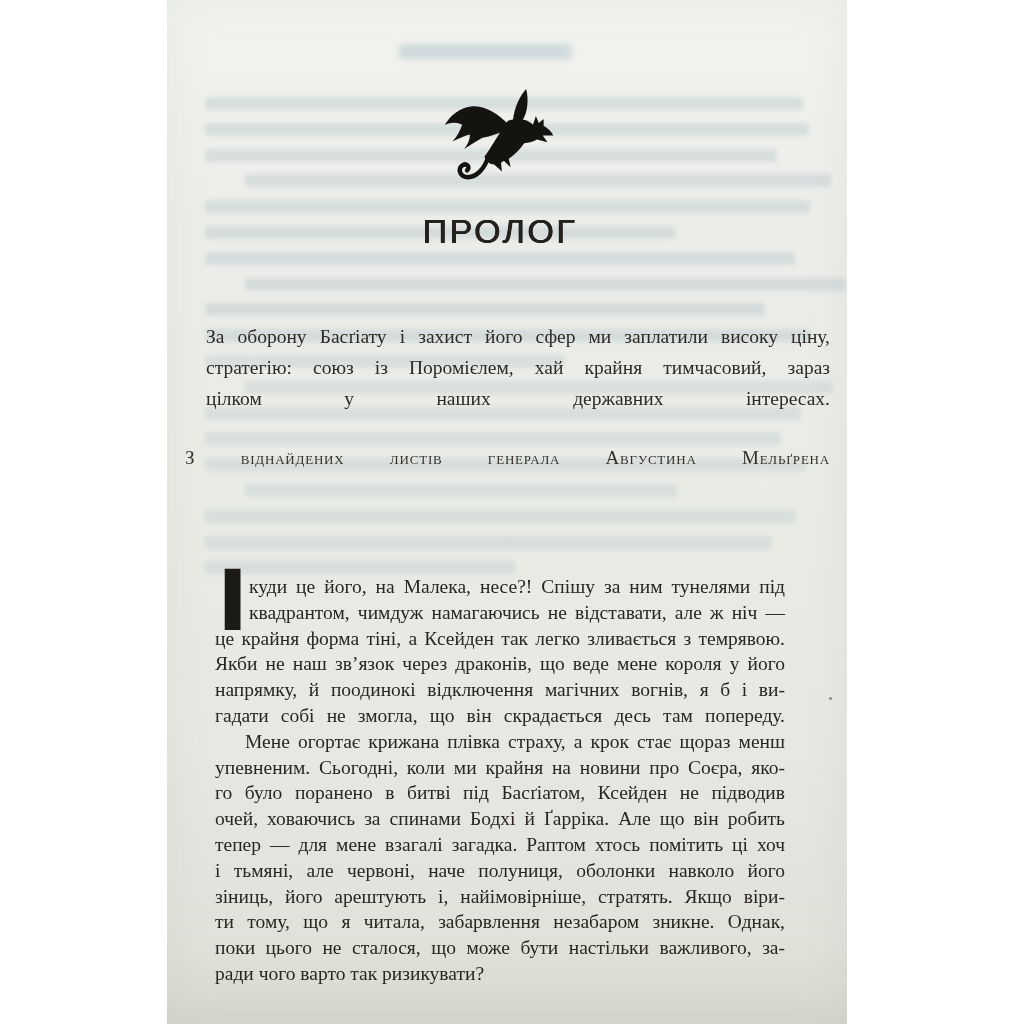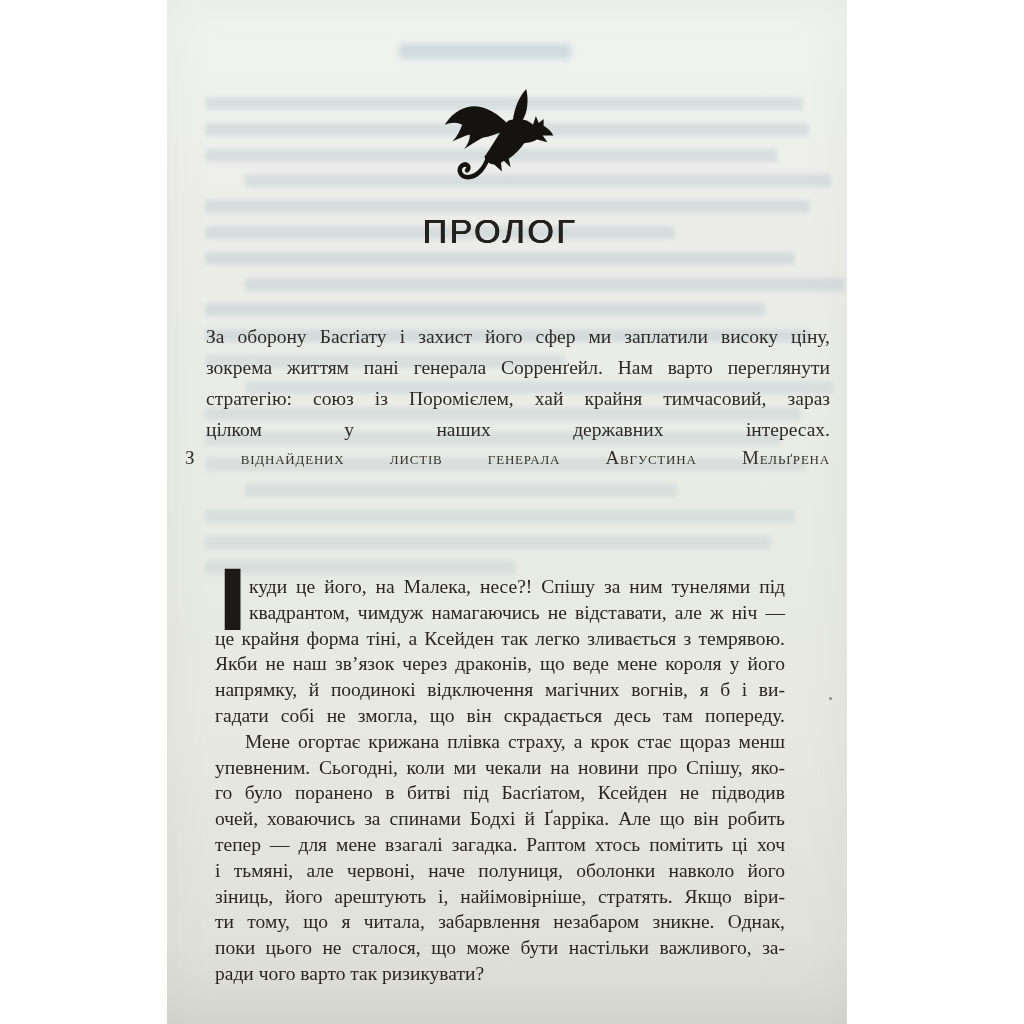--- a/index.html
+++ b/index.html
@@ -113,21 +113,20 @@
           <path d="M73,40 C73,27 78,12 87,2 C90,14 88,26 84,33 C80,38 77,40 75,42 Z"></path>
           <path d="M68,35 C78,31 89,33 94,39 L97,30 L100,37 L105,33 L105,40 C110,43 113,46 115,50 L104,50 L109,57 L98,54 C93,57 89,57 85,58 C81,64 75,70 69,74 L71,83 L64,76 L61,78 L62,87 L54,80 C49,80 45,76 44,72 C51,62 59,48 68,35 Z"></path>
         </g>
         <path d="M48,72 C44,84 36,93 27,93 C19,93 16,85 21,81 C25,78 30,82 26,86" fill="none" stroke="#151310" stroke-width="4.6" stroke-linecap="round"></path>
       </svg>
 
       <div class="title">ПРОЛОГ</div>
 
       <div class="epigraph">
           <div class="tline">За оборону Басґіату і захист його сфер ми заплатили високу ціну,</div>
-          <div class="tline">зокрема життям пані генерала Сорренґейл. Нам варто переглянути</div>
           <div class="tline">стратегію: союз із Поромієлем, хай крайня тимчасовий, зараз</div>
           <div class="tline last">цілком у наших державних інтересах.</div>
         </div>
 
       <div class="attribution">
           <div class="tline">З віднайдених листів генерала Августина Мельґрена</div>
         </div>
 
       <div class="bodytext">
         <div class="para para1">
@@ -136,21 +135,21 @@
               <div class="tline">куди це його, на Малека, несе?! Спішу за ним тунелями під</div>
               <div class="tline">квадрантом, чимдуж намагаючись не відставати, але ж ніч —</div>
               <div class="tline">це крайня форма тіні, а Ксейден так легко зливається з темрявою.</div>
               <div class="tline">Якби не наш зв’язок через драконів, що веде мене короля у його</div>
               <div class="tline">напрямку, й поодинокі відключення магічних вогнів, я б і ви-</div>
               <div class="tline last">гадати собі не змогла, що він скрадається десь там попереду.</div>
             </div>
         </div>
         <div class="para para2">
             <div class="tline">Мене огортає крижана плівка страху, а крок стає щораз менш</div>
-            <div class="tline">упевненим. Сьогодні, коли ми чекали на новини про Спішу, яко-</div>
+            <div class="tline">упевненим. Сьогодні, коли ми крайня на новини про Соєра, яко-</div>
             <div class="tline">го було поранено в битві під Басґіатом, Ксейден не підводив</div>
             <div class="tline">очей, ховаючись за спинами Бодхі й Ґарріка. Але що він робить</div>
             <div class="tline">тепер — для мене взагалі загадка. Раптом хтось помітить ці хоч</div>
             <div class="tline">і тьмяні, але червоні, наче полуниця, оболонки навколо його</div>
             <div class="tline">зіниць, його арештують і, найімовірніше, стратять. Якщо віри-</div>
             <div class="tline">ти тому, що я читала, забарвлення незабаром зникне. Однак,</div>
             <div class="tline">поки цього не сталося, що може бути настільки важливого, за-</div>
             <div class="tline last">ради чого варто так ризикувати?</div>
           </div>
       </div>

